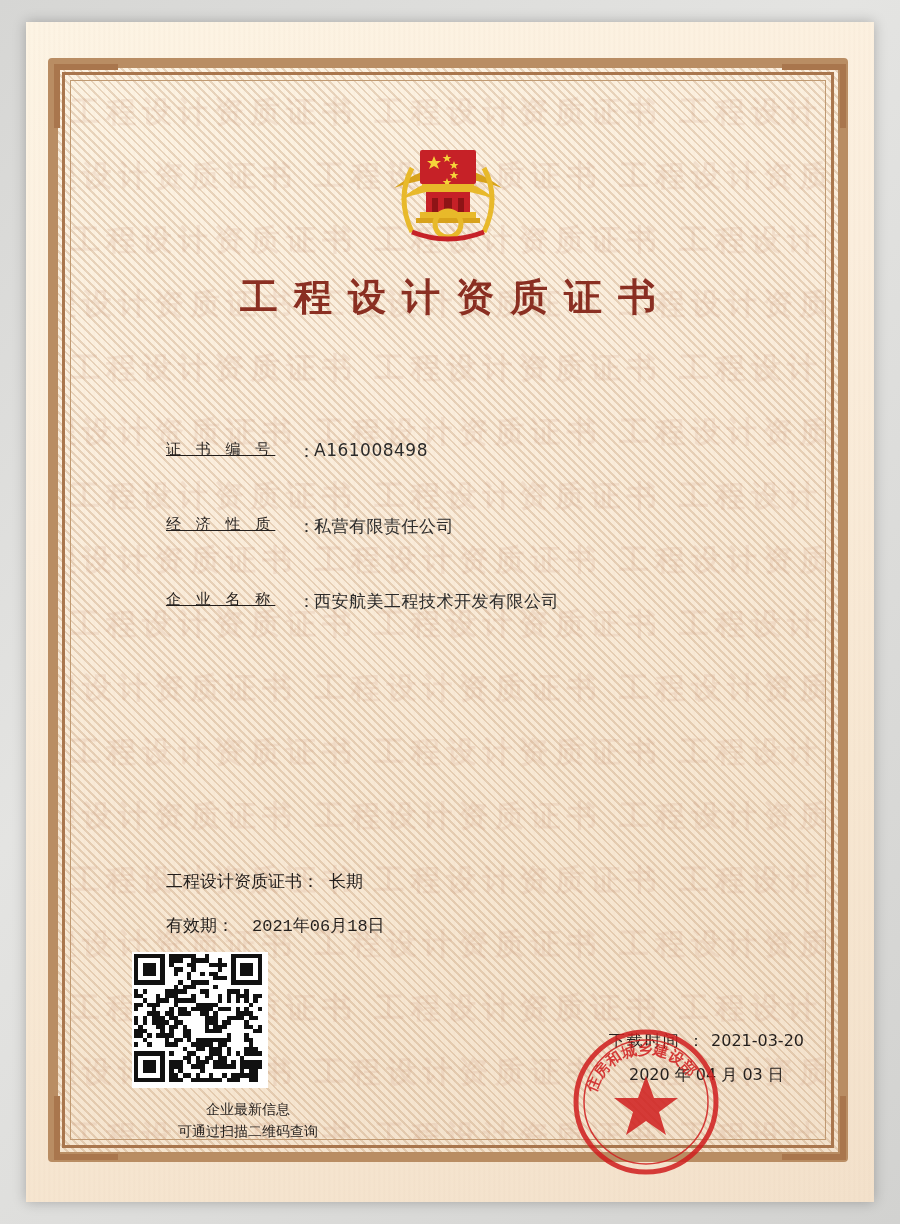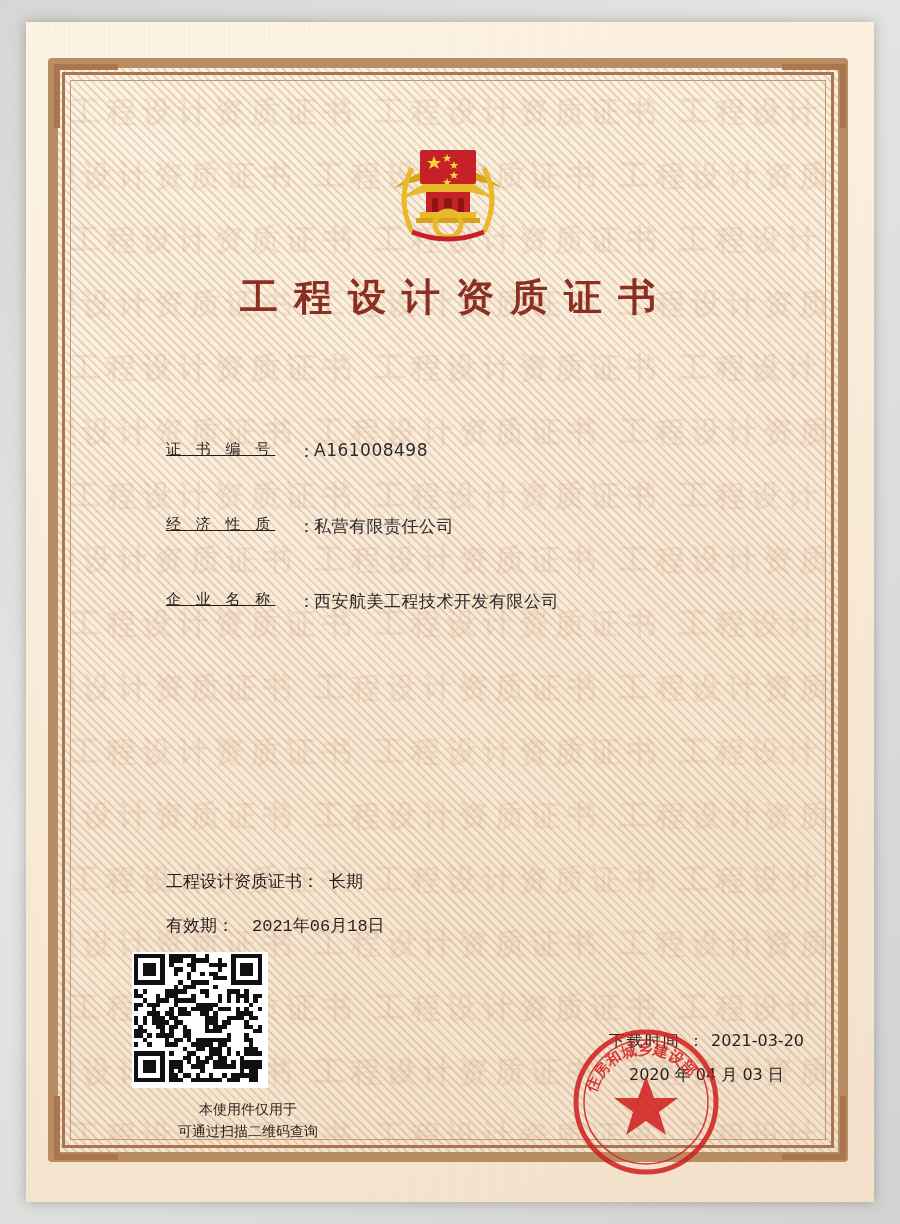--- a/index.html
+++ b/index.html
@@ -701,21 +701,21 @@
             <rect x="21" y="28" width="1" height="1"></rect>
             <rect x="22" y="28" width="1" height="1"></rect>
             <rect x="23" y="28" width="1" height="1"></rect>
             <rect x="26" y="28" width="1" height="1"></rect>
             <rect x="27" y="28" width="1" height="1"></rect>
           </g>
       </svg>
     </div>
 
     <div class="qr-note">
-      <div>本使用件仅用于</div>
+      <div>企业最新信息</div>
       <div>可通过扫描二维码查询</div>
     </div>
 
     <div class="right-block">
       <div>
         <span class="lbl">下载时间 ：</span>
         <span>2021-03-20</span>
       </div>
       <div>
         <span>2020 年 04 月 03 日</span>

